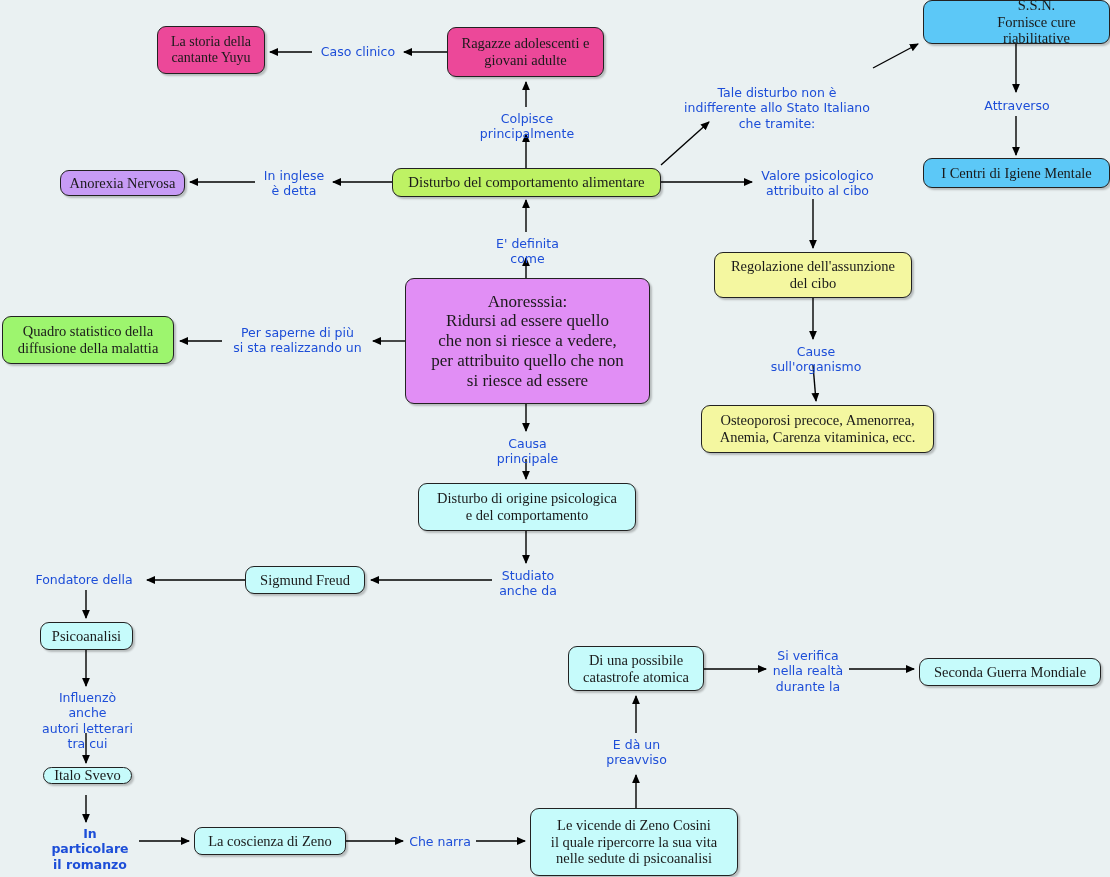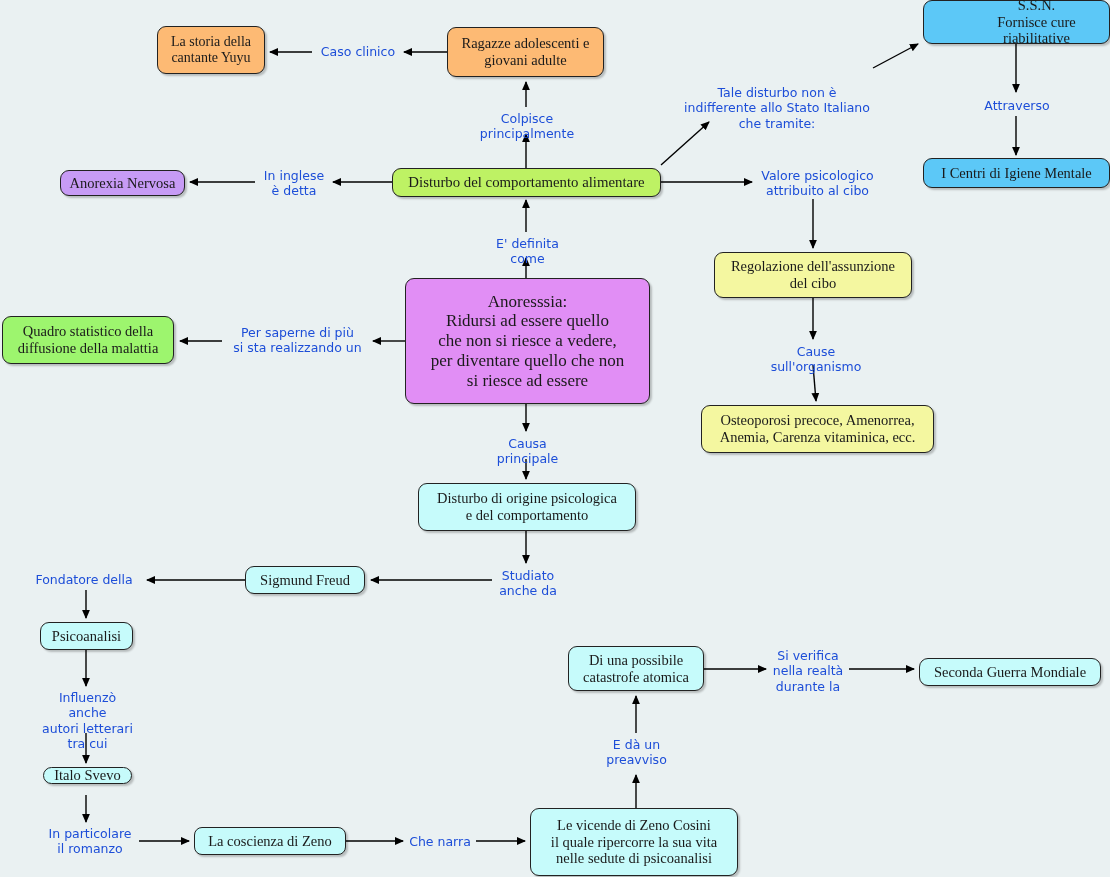--- a/index.html
+++ b/index.html
@@ -31,21 +31,21 @@
     display: flex;
     align-items: center;
     justify-content: center;
     text-align: center;
     font-family: "Liberation Serif", serif;
     color: #1a1a1a;
     line-height: 1.16;
     white-space: pre-line;
     box-shadow: 2px 2px 2px rgba(0,0,0,0.22);
   }
-  .node.pink    { background: #fdba74; }
+  .node.pink    { background: #ec4899; }
   .node.salmon  { background: #bef264; }
   .node.purple  { background: #c79bf5; }
   .node.magenta { background: #e18ef5; }
   .node.green   { background: #9df56e; }
   .node.blue    { background: #5cc8f7; }
   .node.yellow  { background: #f4f7a0; }
   .node.cyan    { background: #c6fbfb; }
 
   .label {
     position: absolute;
@@ -151,21 +151,21 @@
       <div class="node blue" style="left: 923px; top: 158px; width: 187px; height: 30px; font-size: 14.5px;">I Centri di Igiene Mentale</div>
       <div class="node purple" style="left: 60px; top: 170px; width: 125px; height: 26px; font-size: 14.5px;">Anorexia Nervosa</div>
       <div class="node salmon" style="left: 392px; top: 168px; width: 269px; height: 29px; font-size: 14.8px;">Disturbo del comportamento alimentare</div>
       <div class="node yellow" style="left: 714px; top: 252px; width: 198px; height: 46px; font-size: 14.5px;">Regolazione dell'assunzione
 del cibo</div>
       <div class="node green" style="left: 2px; top: 316px; width: 172px; height: 48px; font-size: 14.5px;">Quadro statistico della
 diffusione della malattia</div>
       <div class="node magenta" style="left: 405px; top: 278px; width: 245px; height: 126px; font-size: 17px;">Anoresssia:
 Ridursi ad essere quello
 che non si riesce a vedere,
-per diventare quello che non
+per attribuito quello che non
 si riesce ad essere</div>
       <div class="node yellow" style="left: 701px; top: 405px; width: 233px; height: 48px; font-size: 14.5px;">Osteoporosi precoce, Amenorrea,
 Anemia, Carenza vitaminica, ecc.</div>
       <div class="node cyan" style="left: 418px; top: 483px; width: 218px; height: 48px; font-size: 14.5px;">Disturbo di origine psicologica
 e del comportamento</div>
       <div class="node cyan" style="left: 245px; top: 566px; width: 120px; height: 28px; font-size: 14.5px;">Sigmund Freud</div>
       <div class="node cyan" style="left: 40px; top: 622px; width: 93px; height: 28px; font-size: 14.5px;">Psicoanalisi</div>
       <div class="node cyan" style="left: 568px; top: 646px; width: 136px; height: 45px; font-size: 14.5px;">Di una possibile
 catastrofe atomica</div>
       <div class="node cyan" style="left: 919px; top: 658px; width: 182px; height: 28px; font-size: 14.5px;">Seconda Guerra Mondiale</div>
@@ -194,17 +194,17 @@
       <div class="label" style="left: 497px; top: 568px; width: 62px;">Studiato
 anche da</div>
       <div class="label" style="left: 34px; top: 572px; width: 100px;">Fondatore della</div>
       <div class="label" style="left: 771px; top: 648px; width: 74px;">Si verifica
 nella realtà
 durante la</div>
       <div class="label" style="left: 38px; top: 690px; width: 99px;">Influenzò anche
 autori letterari
 tra cui</div>
       <div class="label" style="left: 581px; top: 737px; width: 111px;">E dà un preavviso</div>
-      <div class="label" style="left: 47px; top: 826px; width: 86px;">In particolare
+      <div class="label" style="left: 47px; top: 826px; width: 86px; font-weight: bold;">In particolare
 il romanzo</div>
       <div class="label" style="left: 409px; top: 834px; width: 62px;">Che narra</div>
     </div>
 </div>
 
 </body></html>

